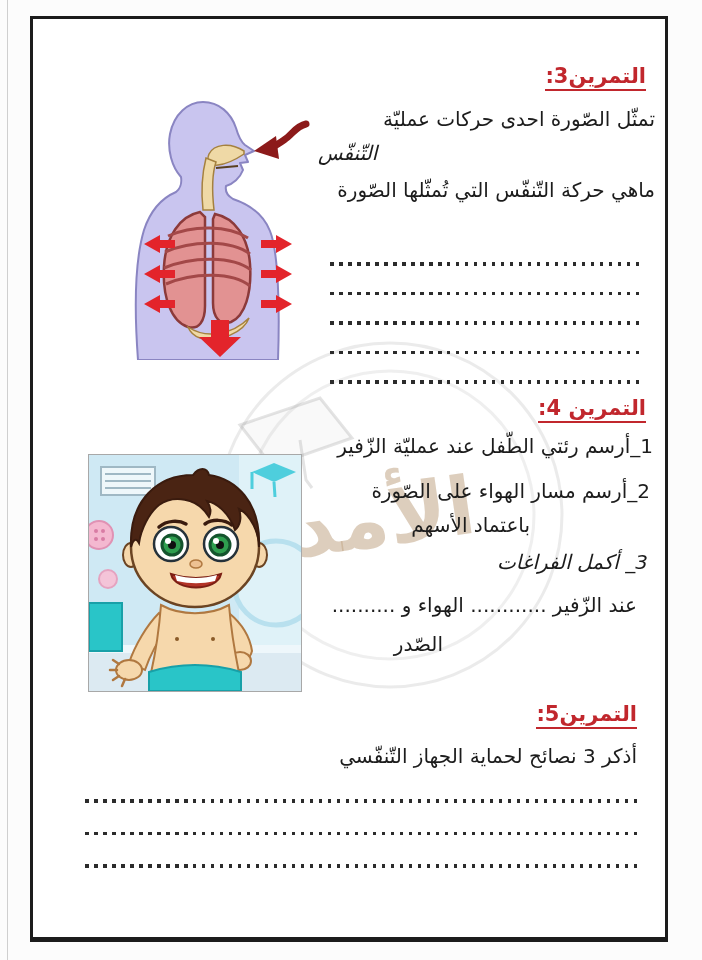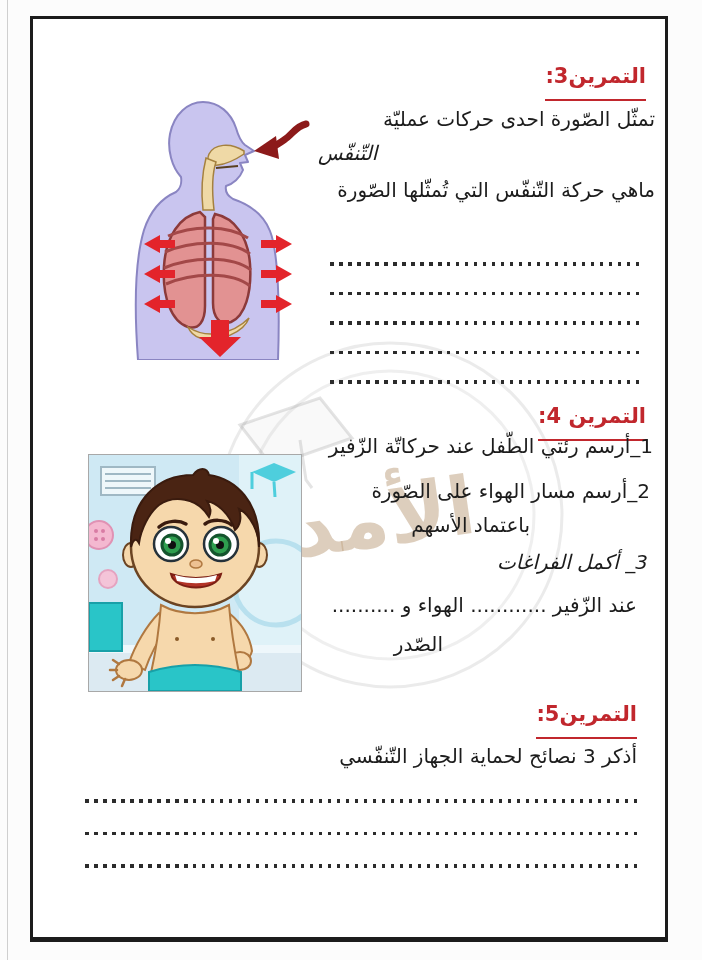--- a/index.html
+++ b/index.html
@@ -1,20 +1,20 @@
 <!DOCTYPE html>
 <html lang="ar"><head>
 <meta charset="utf-8">
 <style>
   html,body{margin:0;padding:0;background:#e9e9e9;}
   .page{position:relative;width:702px;height:960px;background:#fcfcfc;margin:0 auto;overflow:hidden;font-family:"DejaVu Sans",sans-serif;}
   .page::before{content:"";position:absolute;left:7px;top:0;width:1px;height:100%;background:#cfcfcf;}
   .sheet{position:absolute;left:30px;top:16px;width:632px;height:918px;background:#ffffff;border:3px solid #1c1c1c;border-bottom-width:5px;}
   .txt{position:absolute;direction:rtl;color:#1c1c1c;font-size:20px;line-height:1.35;white-space:nowrap;z-index:2;}
-  .heading{position:absolute;direction:rtl;color:#c1272d;font-weight:bold;font-size:21px;border-bottom:2.5px solid #c1272d;padding-bottom:11px;white-space:nowrap;z-index:2;}
+  .heading{position:absolute;direction:rtl;color:#c1272d;font-weight:bold;font-size:21px;border-bottom:2.5px solid #c1272d;padding-bottom:1px;white-space:nowrap;z-index:2;}
   .dots5{position:absolute;left:330px;top:262px;width:312px;z-index:2;}
   .dots3{position:absolute;left:85px;top:799px;width:557px;z-index:2;}
   .dot-line{height:3.5px;margin-bottom:26px;background-image:repeating-linear-gradient(to right,#2b2b2b 0 3.5px,transparent 3.5px 9px);}
   .dots3 .dot-line{margin-bottom:29px;}
   .art{position:absolute;z-index:2;}
   .childframe{border:1px solid #a8a8a8;}
   .wm{position:absolute;left:150px;top:330px;z-index:1;pointer-events:none;}
 </style>
 </head>
 <body>
@@ -59,22 +59,22 @@
   </svg>
 
   <div class="dots5">
       <div class="dot-line"></div>
       <div class="dot-line"></div>
       <div class="dot-line"></div>
       <div class="dot-line"></div>
       <div class="dot-line"></div>
     </div>
 
-  <div class="heading" style="top:396px;right:56px;margin-top:8px;">التمرين 4:</div>
-  <div class="txt" style="top:433px;right:49px;">1_أرسم رئتي الطّفل عند حركاتّة الزّفير</div>
+  <div class="heading" style="top:396px;right:56px;">التمرين 4:</div>
+  <div class="txt" style="top:433px;right:49px;">1_أرسم رئتي الطّفل عند عمليّة الزّفير</div>
   <div class="txt" style="top:478px;right:52px;">2_أرسم مسار الهواء على الصّورة</div>
   <div class="txt" style="top:512px;right:172px;">باعتماد الأسهم</div>
   <div class="txt" style="top:549px;right:54px;font-style:italic;">3_ أكمل الفراغات</div>
   <div class="txt" style="top:592px;right:65px;">عند الزّفير ............ الهواء و ..........</div>
   <div class="txt" style="top:631px;right:259px;">الصّدر</div>
 
   <svg class="art childframe" style="left:88px;top:454px;" width="212" height="236" viewBox="0 0 212 236">
     <rect x="0" y="0" width="212" height="236" fill="#cfe9f4"></rect>
     <rect x="150" y="0" width="62" height="236" fill="#dff2f8"></rect>
     <rect x="0" y="190" width="212" height="10" fill="#eef7fb"></rect>

